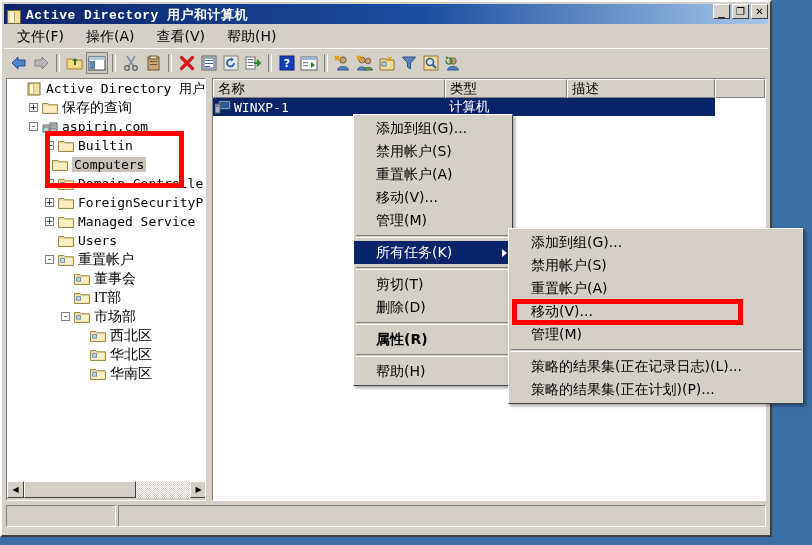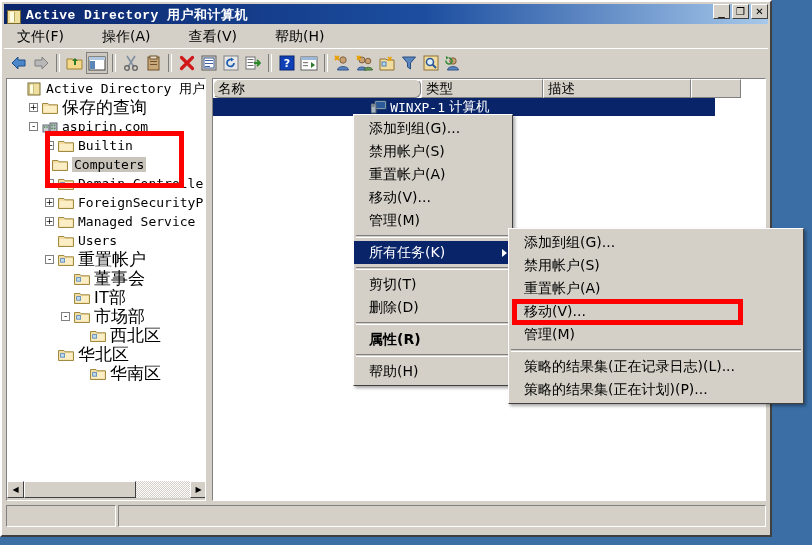--- a/index.html
+++ b/index.html
@@ -50,21 +50,20 @@
     position:absolute;left:0;right:0;top:0;bottom:0;
     display:flex;align-items:center;justify-content:center;
     font-size:10px;font-family:"DejaVu Sans",sans-serif;color:#000;line-height:1;
   }
   .wbtn.min span{align-items:flex-end;font-size:13px;padding-bottom:1px;}
   
   .menubar{
     position:absolute;left:2px;top:24px;width:764px;height:22px;
     background:#d4d0c8;display:flex;align-items:center;
     border-bottom:1px solid #808080;
-    gap:16px;
   }
   .menubar:after{content:"";position:absolute;left:0;right:0;bottom:-1px;height:1px;background:#fff;}
   .menu-item{
     padding:2px 9px;font-size:14px;color:#000;cursor:default;
     font-family:"DejaVu Sans","Liberation Sans",sans-serif;
     margin-left:4px;
   }
   
   .toolbar{
     position:absolute;left:2px;top:48px;width:764px;height:26px;
@@ -92,21 +91,21 @@
   .list-pane{
     position:absolute;left:206px;top:0;width:554px;height:423px;
     background:#ffffff;
     border-top:1px solid #808080;border-left:1px solid #808080;
     border-right:1px solid #ffffff;border-bottom:1px solid #ffffff;
     box-sizing:border-box;overflow:hidden;
   }
   
   .trow{height:19px;display:flex;align-items:center;white-space:nowrap;font-size:14px;
         font-family:"DejaVu Sans Mono","Liberation Mono",monospace;cursor:default;}
-  .trow .lbl{font-family:Liberation Sans, sans-serif;font-size:17px;}
+  .trow .lbl{font-family:Liberation Serif, serif;font-size:14px;}
   .trow .lbl.mono{font-family:"DejaVu Sans Mono","Liberation Mono",monospace;font-size:13px;}
   .expander{
     width:9px;height:9px;border:1px solid #808080;background:#fff;
     display:inline-flex;align-items:center;justify-content:center;
     font-size:9px;line-height:1;color:#000;box-sizing:border-box;
     font-family:"DejaVu Sans",sans-serif;margin-right:4px;flex:0 0 auto;
   }
   .expander.none{border:none;background:transparent;}
   .ficon{width:16px;height:14px;margin-right:4px;flex:0 0 auto;}
   .sel-light{background:#c8c4bc;padding:0 2px;}
@@ -117,34 +116,34 @@
     border-top:1px solid #ffffff;border-left:1px solid #ffffff;
     border-right:1px solid #808080;border-bottom:1px solid #808080;
     display:flex;align-items:center;padding-left:4px;
     font-size:13.5px;font-family:"DejaVu Sans","Liberation Sans",sans-serif;
     color:#000;cursor:default;
   }
   .lv-row{
     position:absolute;left:0;top:19px;height:18px;width:502px;
     background:#0a246a;display:flex;align-items:center;cursor:default;
   }
-  .lv-cellname{display:flex;align-items:center;width:232px;padding-left:2px;box-sizing:border-box;justify-content:flex-end;}
+  .lv-cellname{display:flex;align-items:center;width:232px;padding-left:2px;box-sizing:border-box;}
   .lv-cellname .txt{color:#fff;font-family:"DejaVu Sans Mono","Liberation Mono",monospace;font-size:13px;}
   .lv-celltype{width:122px;color:#fff;font-size:13.5px;padding-left:4px;box-sizing:border-box;
                font-family:"DejaVu Sans","Liberation Sans",sans-serif;}
   
   .cmenu{
     position:absolute;background:#d4d0c8;
     border-top:1px solid #ffffff;border-left:1px solid #ffffff;
     border-right:1px solid #404040;border-bottom:1px solid #404040;
     box-shadow:2px 2px 3px rgba(0,0,0,.35);
     padding:2px 0;box-sizing:border-box;z-index:40;
   }
   .cmenu .mi{
-    height:23px;display:flex;align-items:center;padding-left:15px;padding-right:14px;
+    height:23px;display:flex;align-items:center;padding-left:22px;padding-right:14px;
     font-size:14px;color:#000;white-space:nowrap;cursor:default;
     font-family:"DejaVu Sans","Liberation Sans",sans-serif;position:relative;
   }
   .cmenu .mi.hl{background:#0a246a;color:#ffffff;}
   .cmenu .mi.bold{font-weight:bold;}
   .cmenu .sep{height:1px;margin:3px 2px;border-top:1px solid #808080;border-bottom:1px solid #ffffff;}
   .arrow{position:absolute;right:5px;width:0;height:0;
          border-top:4px solid transparent;border-bottom:4px solid transparent;border-left:5px solid #fff;}
   
   .redbox{position:absolute;border:5px solid #ff0000;box-sizing:border-box;z-index:60;pointer-events:none;}
@@ -464,21 +463,21 @@
           </div>
           <div class="trow" style="padding-left: 70px;">
             <span class="expander none"></span>
             <svg width="16" height="14" viewBox="0 0 16 14" class="ficon">
               <path d="M0.5 2.5 L6 2.5 L7 3.8 L15.5 3.8 L15.5 12.5 L0.5 12.5 Z" fill="#f2dca2" stroke="#a08a40" stroke-width="1"></path>
               <path d="M1.5 5 L14.5 5 L14.5 11.5 L1.5 11.5 Z" fill="#fbeec4"></path>
               <rect x="2.6" y="5.6" width="4" height="3.6" fill="#bcd8ee" stroke="#5484b4" stroke-width="0.8"></rect>
             </svg>
             <span class="lbl">西北区</span>
           </div>
-          <div class="trow" style="padding-left: 38px;">
+          <div class="trow" style="padding-left: 70px;">
             <span class="expander none"></span>
             <svg width="16" height="14" viewBox="0 0 16 14" class="ficon">
               <path d="M0.5 2.5 L6 2.5 L7 3.8 L15.5 3.8 L15.5 12.5 L0.5 12.5 Z" fill="#f2dca2" stroke="#a08a40" stroke-width="1"></path>
               <path d="M1.5 5 L14.5 5 L14.5 11.5 L1.5 11.5 Z" fill="#fbeec4"></path>
               <rect x="2.6" y="5.6" width="4" height="3.6" fill="#bcd8ee" stroke="#5484b4" stroke-width="0.8"></rect>
             </svg>
             <span class="lbl">华北区</span>
           </div>
           <div class="trow" style="padding-left: 70px;">
             <span class="expander none"></span>
@@ -496,21 +495,21 @@
           <div class="sb-thumb"></div>
         </div>
         <div class="sb-btn">▶</div>
       </div>
     </div>
 
     <div class="divider"></div>
 
     <div class="list-pane">
       <div class="lv-header" id="lv-header">
-          <div class="lv-col" style="width: 208px; border-radius: 6px;">名称</div>
+          <div class="lv-col" style="width: 232px;">名称</div>
           <div class="lv-col" style="width: 122px;">类型</div>
           <div class="lv-col" style="width: 148px;">描述</div>
           <div class="lv-col" style="width: 50px;"></div>
         </div>
       <div class="lv-row">
         <div class="lv-cellname">
           <svg width="16" height="14" viewBox="0 0 16 14" style="margin-right:3px;">
             <rect x="4" y="1" width="11" height="8" fill="#d8e8f4" stroke="#2a4a6a"></rect>
             <rect x="5" y="2" width="9" height="6" fill="#2a5a9a"></rect>
             <rect x="0" y="4" width="5" height="9" fill="#a8b4c0" stroke="#50606e"></rect>

